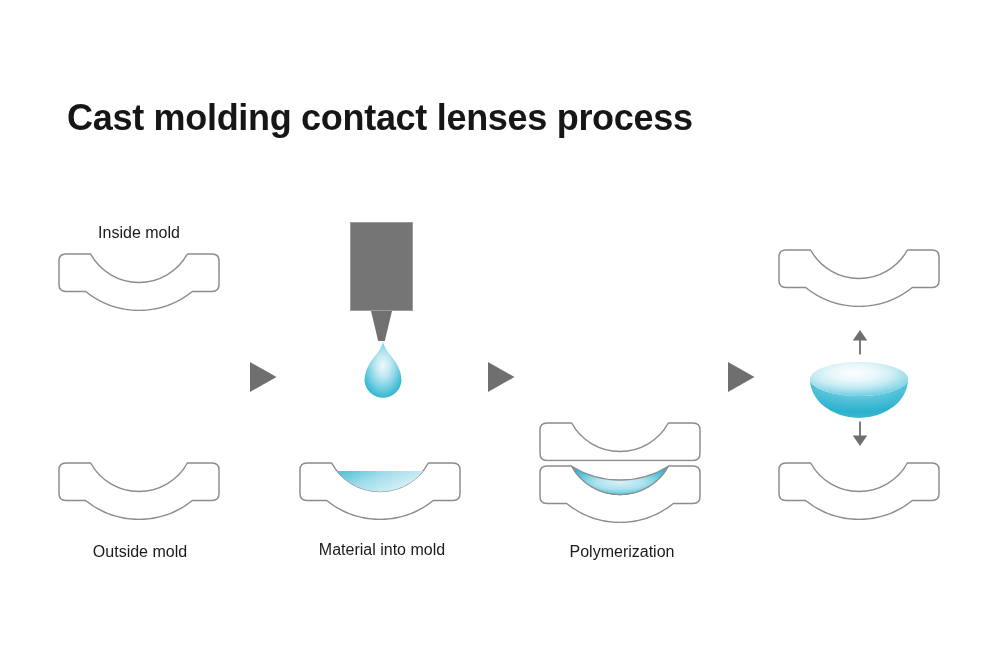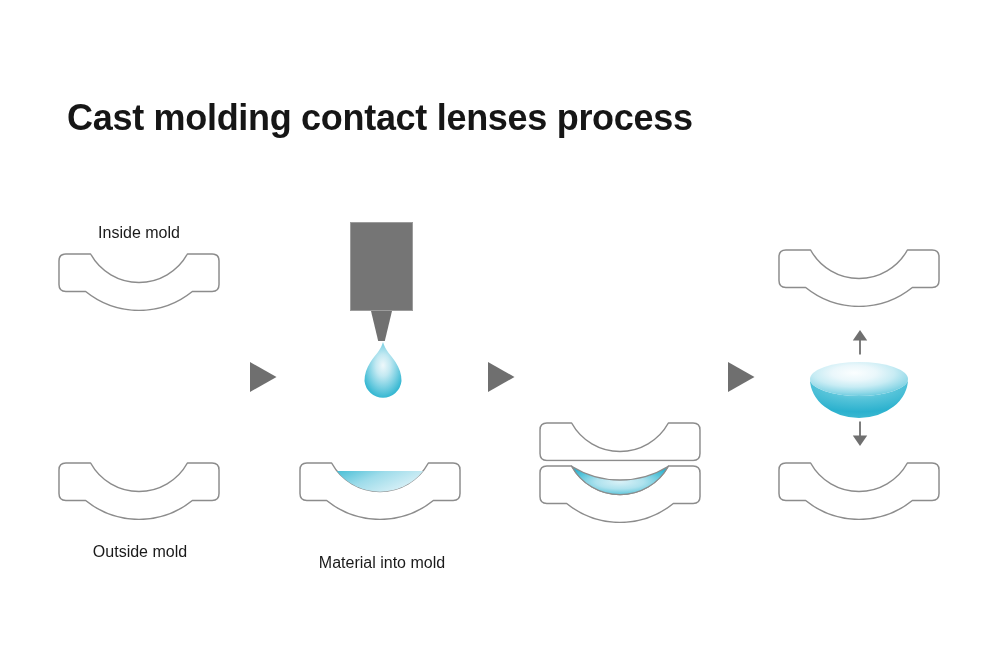--- a/index.html
+++ b/index.html
@@ -96,34 +96,35 @@
   </svg>
   <svg class="abs" style="left:364px;top:341px" width="38" height="62" viewBox="0 0 38 62">
     <path d="M19 1 C21 9 27 14 31.5 21 C35.5 27.5 37.5 33 37.5 40 A18.6 18.6 0 0 1 0.5 40 C0.5 33 2.5 27.5 6.5 21 C11 14 17 9 19 1 Z" fill="url(#dropGrad)"></path>
   </svg>
 
   <svg class="abs" style="left:299px;top:462px" width="162" height="58.3" viewBox="0 0 164 59">
     <use href="#moldFull"></use>
     <path d="M38.3 9 A55.9 55.9 0 0 0 125.7 9 Z" fill="url(#liqGrad)"></path>
   </svg>
 
-  <div class="step-label" style="left:382px;top:550px">Material into mold</div>
+  <div class="step-label" style="left:382px;top:537px">Material into mold</div>
 
   <svg class="abs" style="left:488px;top:362px" width="27" height="30" viewBox="0 0 27 30">
     <polygon class="tri" points="0,0 26.5,15 0,30"></polygon>
   </svg>
 
   <svg class="abs" style="left:539px;top:422px" width="162" height="39.5" viewBox="0 0 164 40">
     <use href="#moldFlat"></use>
   </svg>
   <svg class="abs" style="left:539px;top:465px" width="162" height="58.3" viewBox="0 0 164 59">
     <use href="#moldFull"></use>
     <path d="M33 1.2 A56 56 0 0 0 131 1.2 A92.8 92.8 0 0 1 33 1.2 Z" fill="url(#menGrad)" stroke="#8c8c8c" stroke-width="1.3" stroke-linejoin="round"></path>
   </svg>
 
+  <div class="step-label" style="left:622px;top:539px">Polymerization</div>
 
   <svg class="abs" style="left:728px;top:362px" width="27" height="30" viewBox="0 0 27 30">
     <polygon class="tri" points="0,0 26.5,15 0,30"></polygon>
   </svg>
 
   <svg class="abs" style="left:778px;top:249px" width="162" height="58.3" viewBox="0 0 164 59">
     <use href="#moldFull"></use>
   </svg>
 
   <svg class="abs" style="left:852px;top:330px" width="16" height="25" viewBox="0 0 16 25">

